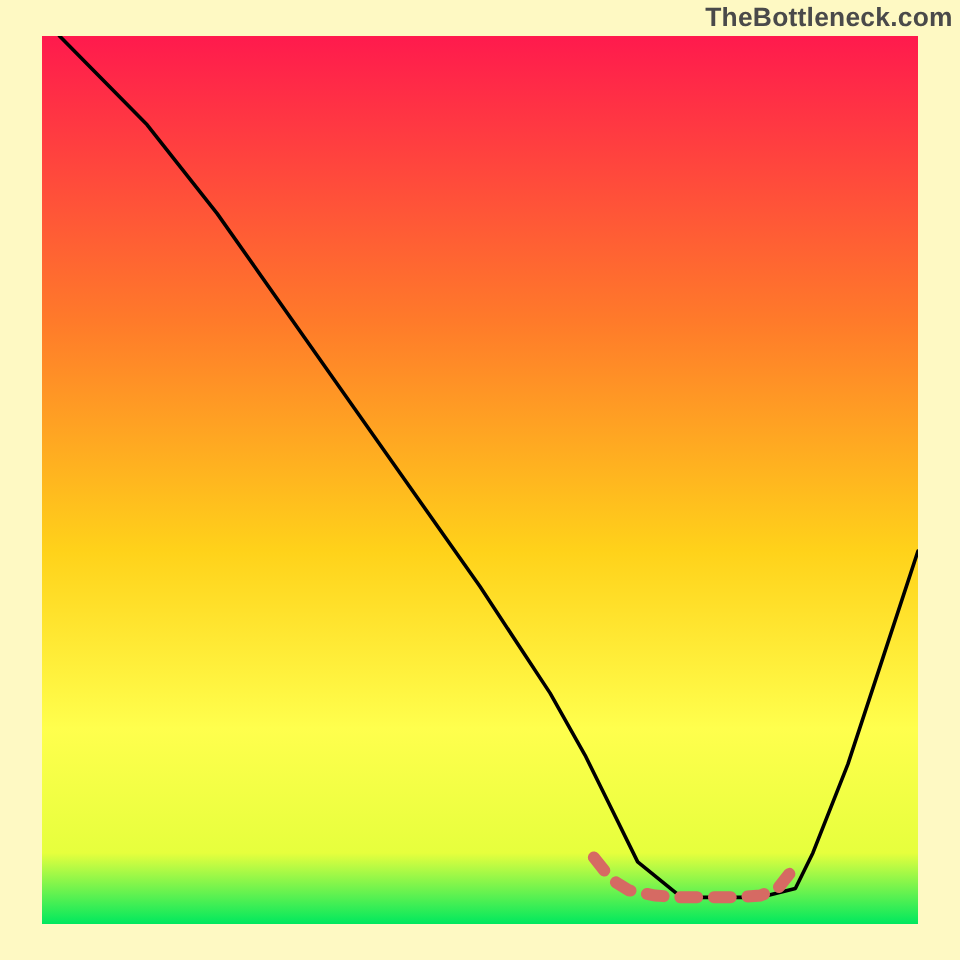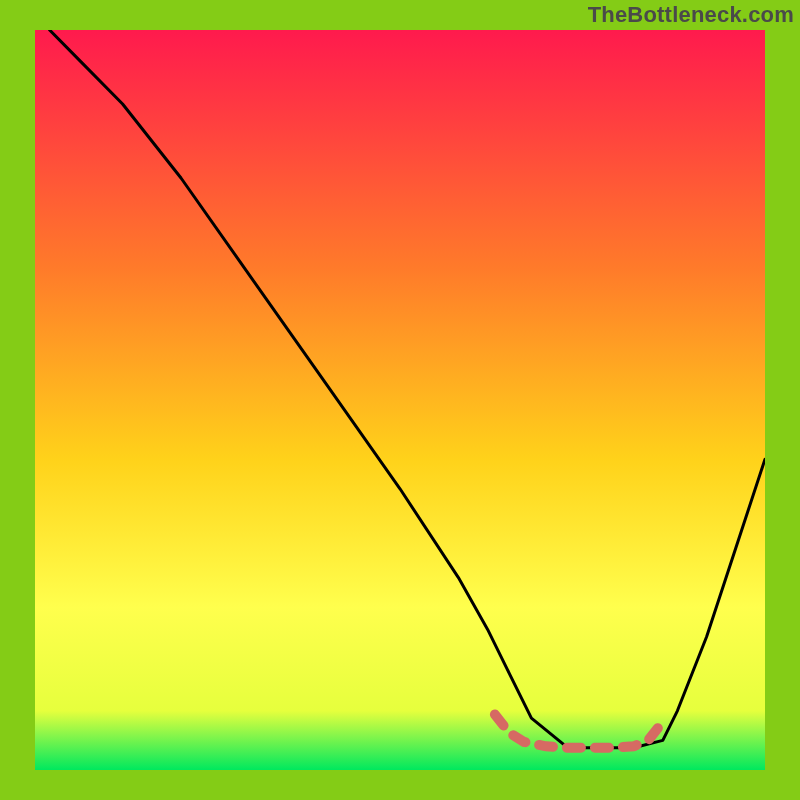--- a/index.html
+++ b/index.html
@@ -10,21 +10,21 @@
     background: #000;
     overflow: hidden;
     font-family: Arial, Helvetica, sans-serif;
   }
   .frame {
     position: absolute;
     left: 0;
     top: 0;
     width: 800px;
     height: 800px;
-    background: #84cc16;
+    background: #fef9c3;
   }
   .plot-clip {
     position: absolute;
     overflow: hidden;
   }
   .gradient {
     position: absolute;
     left: 0; top: 0; right: 0; bottom: 0;
   }
   .watermark {

